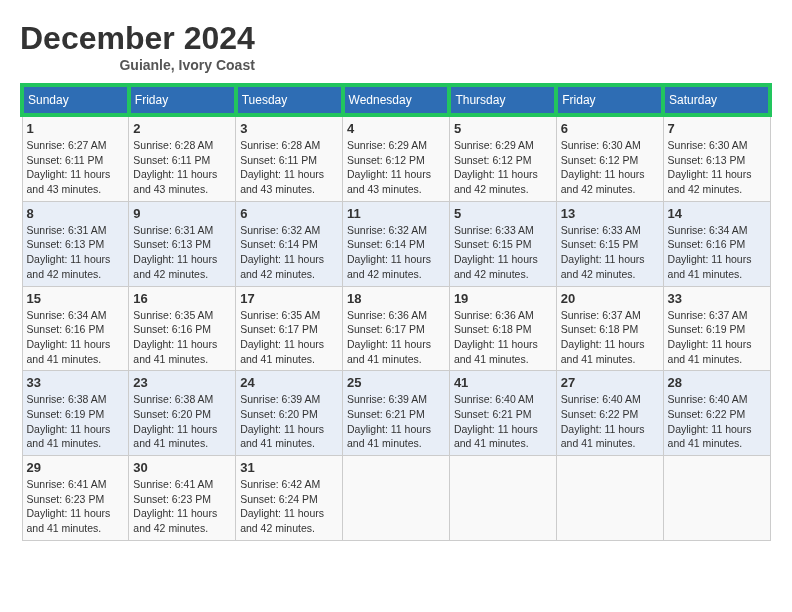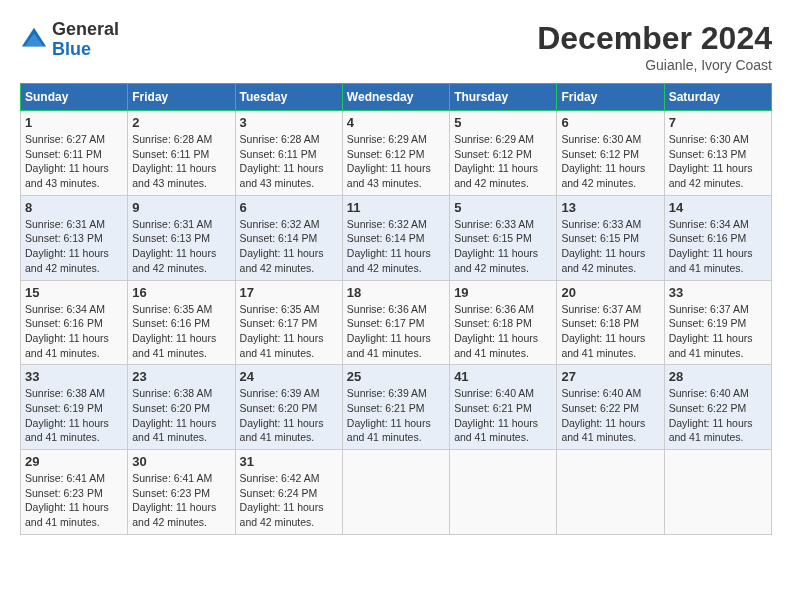--- a/index.html
+++ b/index.html
@@ -36,36 +36,37 @@
       text-align: right;
     }
     .month-year {
       font-size: 32px;
       font-weight: bold;
       color: #333;
     }
     .location {
       font-size: 14px;
       color: #555;
+      font-weight: bold;
     }
     table {
       width: 100%;
       border-collapse: collapse;
       font-size: 11px;
     }
     thead tr {
       background-color: #2e6db4;
       color: #fff;
     }
     thead th {
       padding: 6px 4px;
       text-align: left;
       font-size: 12px;
-      font-weight: bold;
-      border: 1px solid #22c55e;
+      font-weight: normal;
+      border: 4px solid #22c55e;
     }
     tbody tr {
       border-bottom: 1px solid #ccc;
     }
     tbody tr:nth-child(odd) {
       background-color: #f9f9f9;
     }
     tbody tr:nth-child(even) {
       background-color: #e8eef7;
     }
@@ -89,32 +90,20 @@
       line-height: 1.4;
     }
     td.empty {
       background-color: inherit;
     }
   </style>
 </head>
 <body>
 
 <div class="header">
-  <div class="logo">
-    <svg class="logo-icon" viewBox="0 0 30 30" xmlns="http://www.w3.org/2000/svg">
-      <polygon points="15,2 28,22 2,22" fill="#1a6fbd"></polygon>
-      <polygon points="15,8 25,22 5,22" fill="#5aabee" opacity="0.5"></polygon>
-    </svg>
-    <div>
-      <div class="logo-text">
-        <span class="logo-general">General</span><br>
-        <span class="logo-blue">Blue</span>
-      </div>
-    </div>
-  </div>
   <div class="title-block">
     <div class="month-year">December 2024</div>
     <div class="location">Guianle, Ivory Coast</div>
   </div>
 </div>
 
 <table>
   <thead>
     <tr>
       <th>Sunday</th>

